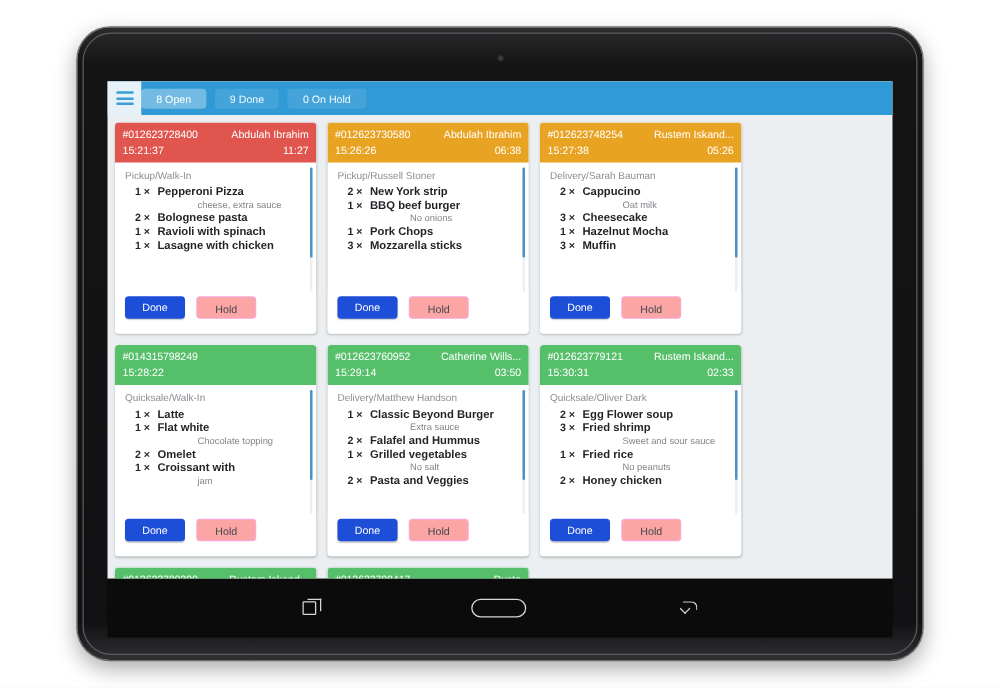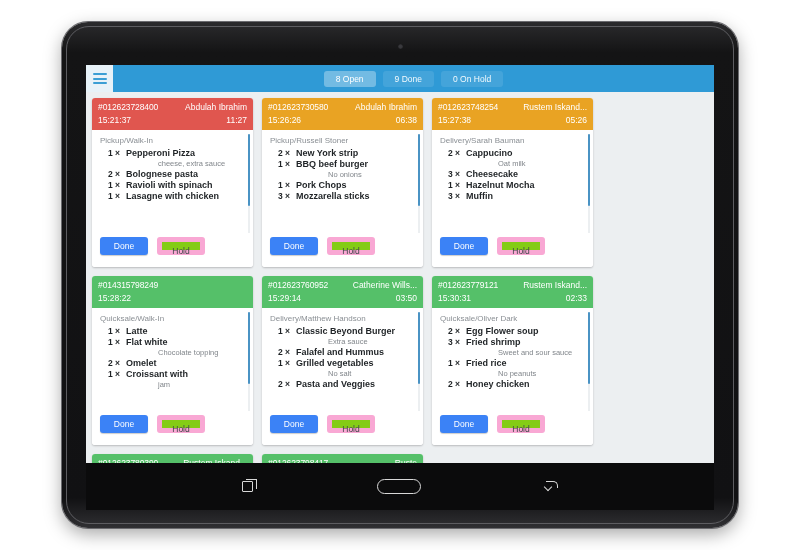--- a/index.html
+++ b/index.html
@@ -58,21 +58,21 @@
     display: flex; flex-direction: column;
     align-items: center; justify-content: center;
     gap: 2.5px;
     flex: 0 0 auto;
   }
   #menu-button i {
     display: block; width: 14px; height: 2px;
     background: #3a9ed4; border-radius: 1px;
   }
   #tab-strip {
-    flex: 1; display: flex; justify-content: center;
+    flex: 1; display: flex; 
     align-items: center; gap: 7px;
   }
   .tab {
     height: 16px; padding: 0 12px;
     border-radius: 3px;
     background: rgba(255,255,255,.10);
     color: #f2fafe;
     font-size: 8.5px; line-height: 16px;
     white-space: nowrap;
   }
@@ -159,26 +159,26 @@
     display: flex; gap: 9px;
     background: #ffffff;
   }
   .btn {
     height: 18px; min-width: 48px;
     border-radius: 3px;
     font-size: 8.5px; line-height: 18px;
     text-align: center; padding: 0 8px;
   }
   .btn-done {
-    background: #3b82f6; color: #fff;
+    background: #1d4ed8; color: #fff;
     box-shadow: 0 1px 1px rgba(0,0,0,.2);
   }
   .btn-hold {
-    background: #84cc16; color: #41464b;
-    border: 5px solid #f9a8d4;
+    background: #fca5a5; color: #41464b;
+    border: 1px solid #f9a8d4;
   }
 
   
   #nav-bar {
     position: absolute;
     left: 86px; top: 463px;
     width: 628px; height: 47px;
     background: #0b0b0c;
     display: flex; align-items: center; justify-content: center;
     gap: 124px;

